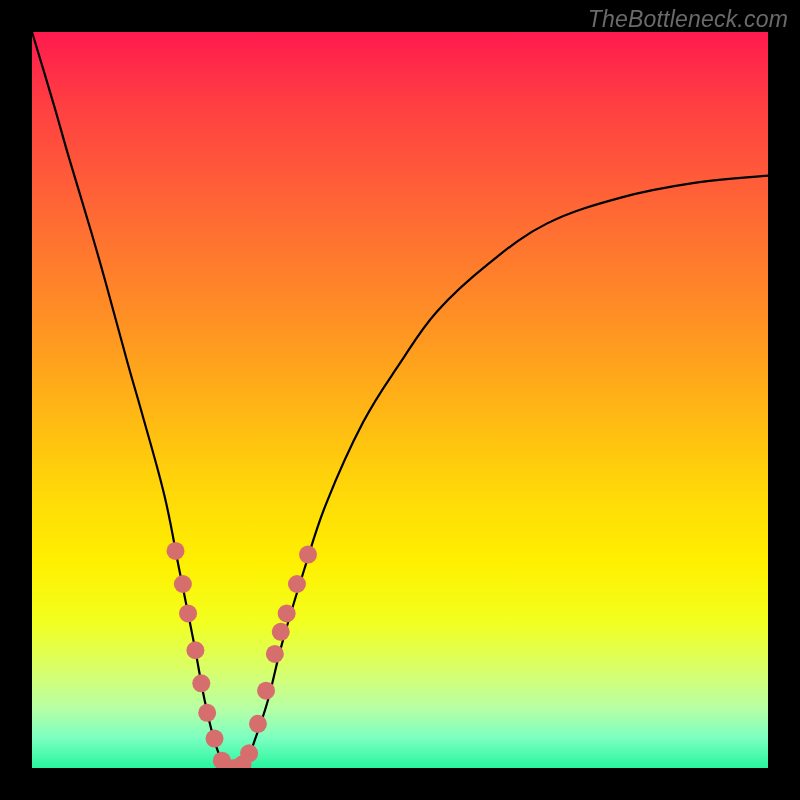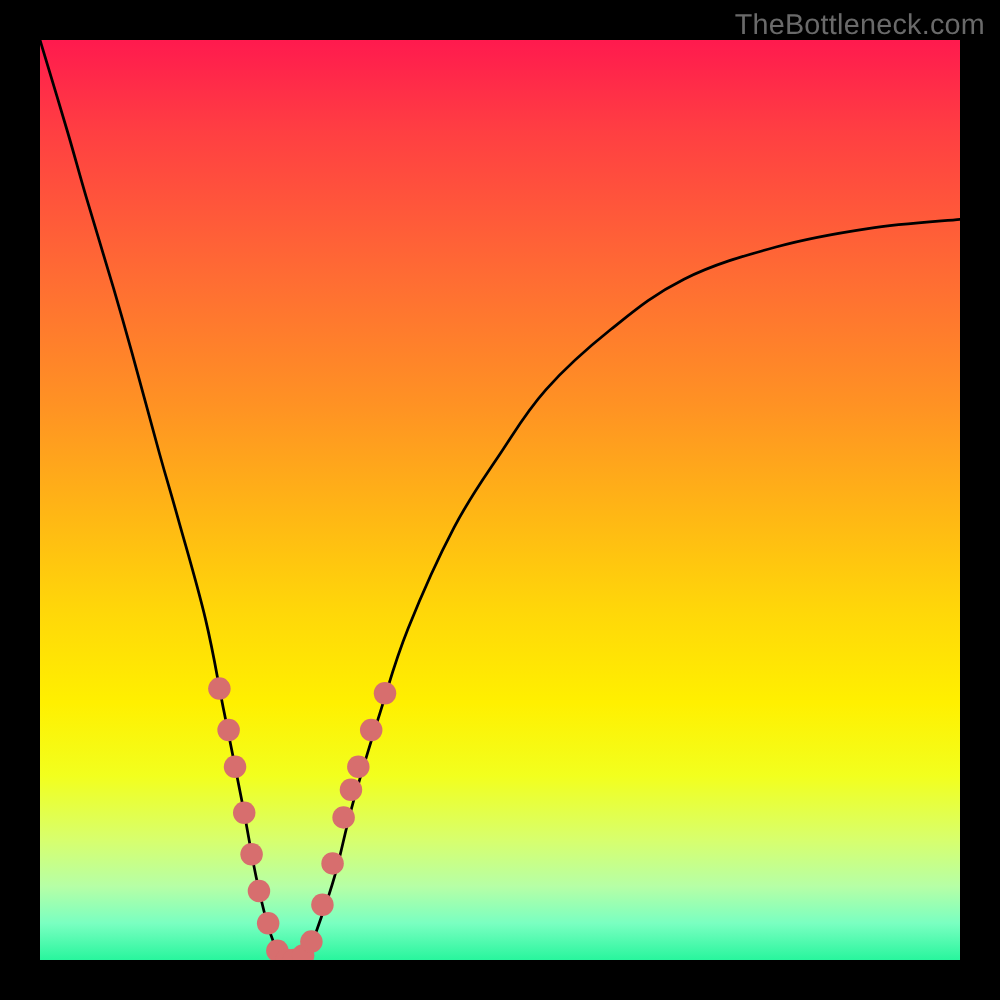--- a/index.html
+++ b/index.html
@@ -9,20 +9,21 @@
     height: 800px;
     overflow: hidden;
     background: #000;
     font-family: Arial, Helvetica, sans-serif;
   }
   .frame {
     position: relative;
     width: 800px;
     height: 800px;
     background: #000;
+    font-style: italic;
   }
   .plot {
     position: absolute;
     left: 32px;
     top: 32px;
     width: 736px;
     height: 736px;
     background: linear-gradient(
       to bottom,
       #ff1a4e 0%,

